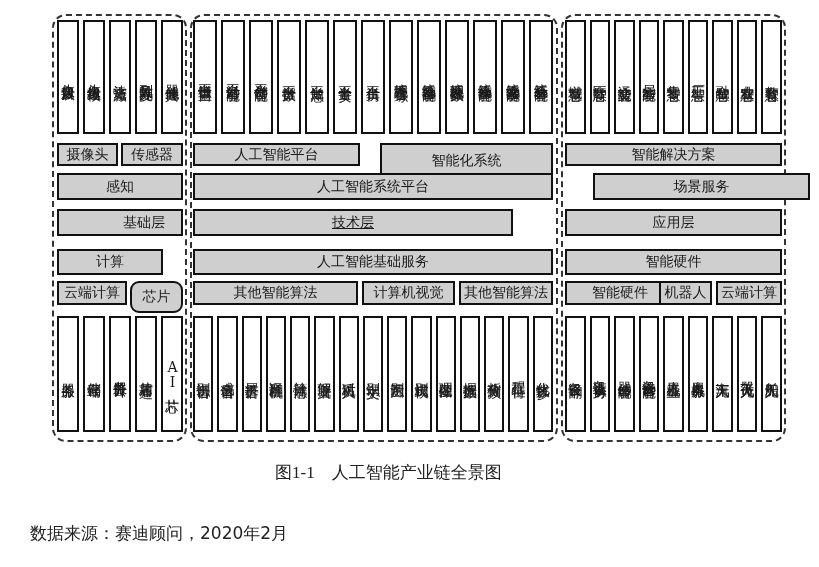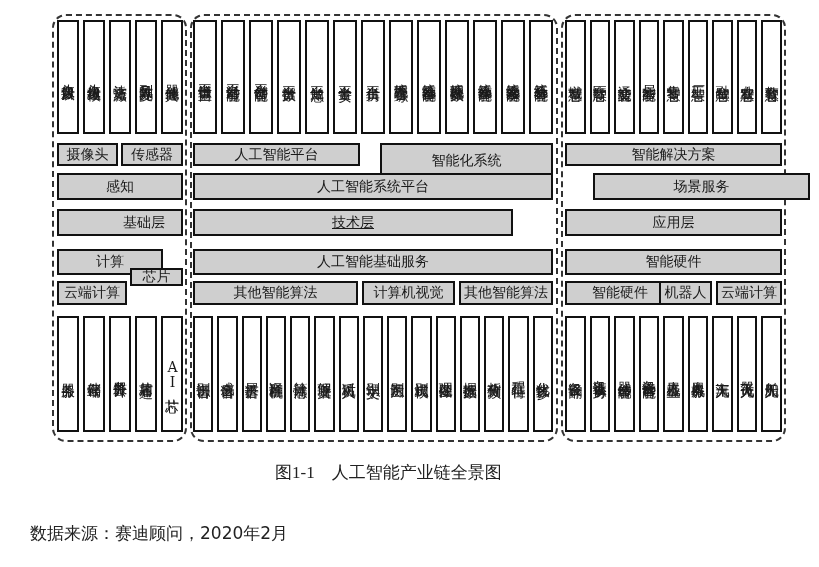--- a/index.html
+++ b/index.html
@@ -47,21 +47,21 @@
     </div>
     <div class="vbox" style="left: 161px; top: 316px; width: 22px; height: 116px;">
       <span class="vtext">AI芯片</span>
     </div>
     <div class="hbox" style="left: 57px; top: 143px; width: 61px; height: 23px;">摄像头</div>
     <div class="hbox" style="left: 121px; top: 143px; width: 62px; height: 23px;">传感器</div>
     <div class="hbox" style="left: 57px; top: 173px; width: 126px; height: 27px;">感知</div>
     <div class="hbox" style="left: 57px; top: 209px; width: 126px; height: 27px; padding-left: 48px;">基础层</div>
     <div class="hbox" style="left: 57px; top: 249px; width: 106px; height: 26px;">计算</div>
     <div class="hbox" style="left: 57px; top: 281px; width: 70px; height: 24px;">云端计算</div>
-    <div class="hbox" style="left: 130px; top: 268px; width: 53px; height: 18px;">芯片</div>
+    <div class="hbox" style="left: 130px; top: 281px; width: 53px; height: 32px; border-radius: 9px;">芯片</div>
     <div class="panel" style="left: 190px; top: 14px; width: 368px; height: 428px;"></div>
     <div class="vbox" style="left: 193px; top: 20px; width: 24px; height: 114px;">
       <span class="vtext">自主训练平台</span>
     </div>
     <div class="vbox" style="left: 221px; top: 20px; width: 24px; height: 114px;">
       <span class="vtext">智能对话平台</span>
     </div>
     <div class="vbox" style="left: 249px; top: 20px; width: 24px; height: 114px;">
       <span class="vtext">智能创作平台</span>
     </div>

